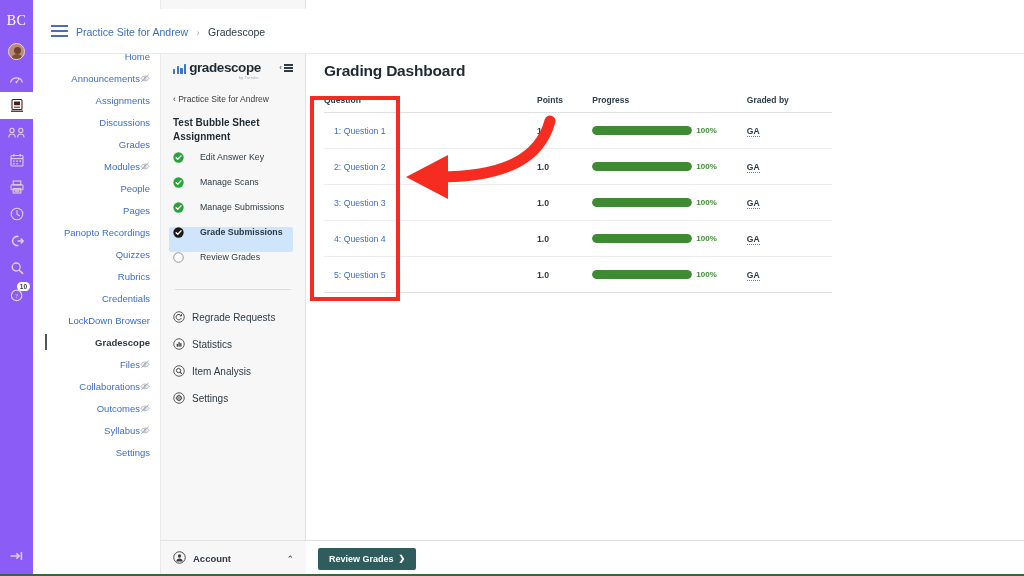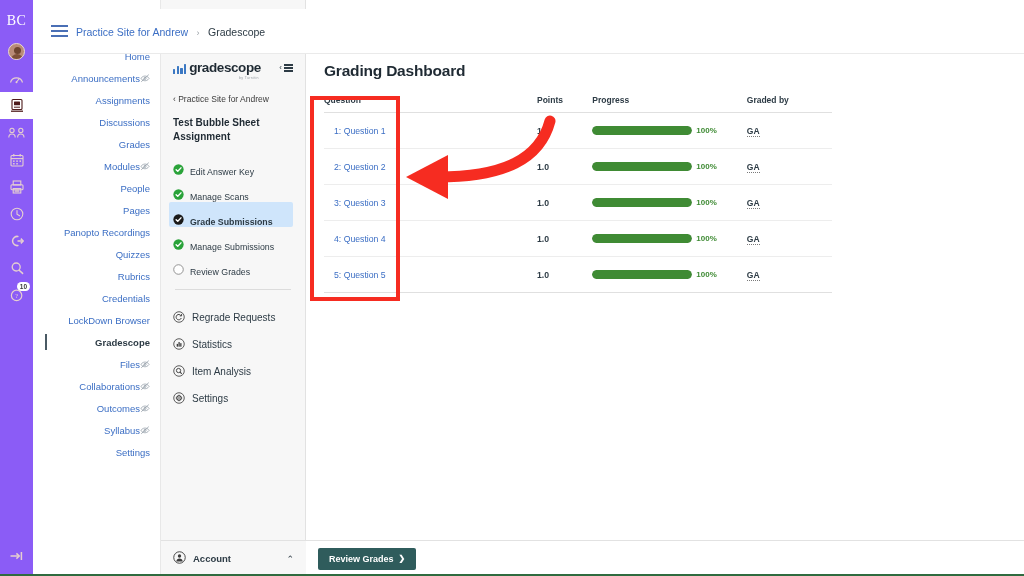--- a/index.html
+++ b/index.html
@@ -122,21 +122,21 @@
   .gs-burger i { display:block; width: 9px; height: 1.4px; background: #2d3b45; }
   .gs-back {
     font-size: 8.5px; color: #3b3b3b; margin-top: 14px; white-space: nowrap;
   }
   .gs-title {
     font-size: 10px; font-weight: bold; color: #1f2a33;
     margin-top: 12px; line-height: 1.35;
   }
   .gs-steps { margin-top: 9px; }
   .gs-step {
-    display: flex; align-items: flex-end; gap: 6px;
+    display: flex; align-items: flex-start; gap: 16px;
     height: 25px; padding-left: 4px; margin-left: -4px;
     font-size: 8.8px; color: #2d3b45; border-radius: 2px;
   }
   .gs-step.current { background: #cfe5fb; font-weight: bold; padding-left: 4px; }
   .gs-step .lbl { white-space: nowrap; }
   .gs-sep { border-top: 1px solid #dcdcdc; margin: 12px 2px 0 2px; }
   .gs-tools { margin-top: 14px; }
   .gs-tool {
     display: flex; align-items: center; gap: 7px;
     height: 27px; font-size: 10px; color: #2d3b45;
@@ -482,37 +482,37 @@
         </div>
         <div class="gs-step">
           <span>
             <svg width="11" height="11" viewBox="0 0 12 12">
                 <circle cx="6" cy="6" r="5.6" fill="#2aa33a"></circle>
                 <path d="M3.4 6.2 5.2 8l3.5-3.8" fill="none" stroke="#fff" stroke-width="1.5" stroke-linecap="round" stroke-linejoin="round"></path>
               </svg>
           </span>
           <span class="lbl">Manage Scans</span>
         </div>
+        <div class="gs-step">
+          <span>
+            <svg width="11" height="11" viewBox="0 0 12 12">
+                <circle cx="6" cy="6" r="5.6" fill="#2aa33a"></circle>
+                <path d="M3.4 6.2 5.2 8l3.5-3.8" fill="none" stroke="#fff" stroke-width="1.5" stroke-linecap="round" stroke-linejoin="round"></path>
+              </svg>
+          </span>
+          <span class="lbl">Manage Submissions</span>
+        </div>
         <div class="gs-step current">
           <span>
             <svg width="11" height="11" viewBox="0 0 12 12">
                 <circle cx="6" cy="6" r="5.6" fill="#1a1a1a"></circle>
                 <path d="M3.4 6.2 5.2 8l3.5-3.8" fill="none" stroke="#fff" stroke-width="1.5" stroke-linecap="round" stroke-linejoin="round"></path>
               </svg>
           </span>
           <span class="lbl">Grade Submissions</span>
-        </div>
-        <div class="gs-step">
-          <span>
-            <svg width="11" height="11" viewBox="0 0 12 12">
-                <circle cx="6" cy="6" r="5.6" fill="#2aa33a"></circle>
-                <path d="M3.4 6.2 5.2 8l3.5-3.8" fill="none" stroke="#fff" stroke-width="1.5" stroke-linecap="round" stroke-linejoin="round"></path>
-              </svg>
-          </span>
-          <span class="lbl">Manage Submissions</span>
         </div>
         <div class="gs-step">
           <span>
             <svg width="11" height="11" viewBox="0 0 12 12">
                 <circle cx="6" cy="6" r="5.2" fill="#fff" stroke="#8a8a8a" stroke-width="1"></circle>
               </svg>
           </span>
           <span class="lbl">Review Grades</span>
         </div>
       </div>

